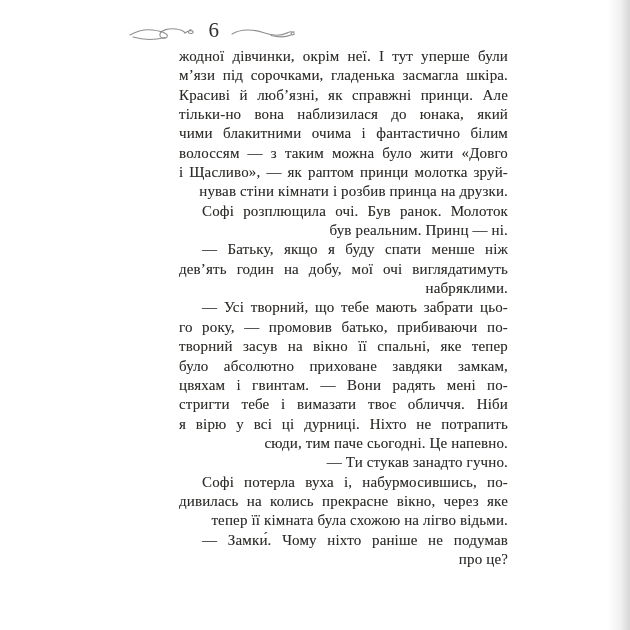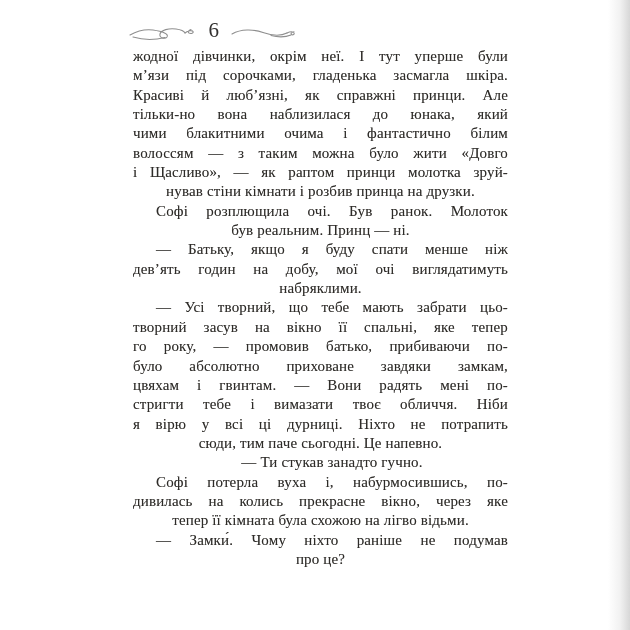--- a/index.html
+++ b/index.html
@@ -33,23 +33,23 @@
   }
 
   
   .text-block {
     position: absolute; left: 133px; top: 47px; width: 375px;
     font-size: 15px; line-height: 19.35px;
     color: #2e2c29;
     letter-spacing: 0.15px;
     text-shadow: 0 0 0.5px rgba(46,44,41,0.35);
   }
-  .line { min-height: 19.35px; }
+  .line { min-height: 19.35px; margin-left: 46px; }
   .j { text-align: justify; text-align-last: justify; }
-  .e { text-align: center; }
+  .e { text-align: right; }
   .i { padding-left: 23px; }
 </style>
 </head>
 <body>
 
 <div class="page">
 
   <div class="header">
     <span class="flourish flourish-left">
       <svg width="68" height="18" viewBox="0 0 68 18" fill="none" stroke="#8e8e8e" stroke-width="1.1" stroke-linecap="round">
@@ -76,22 +76,22 @@
     <div class="line j">чими блакитними очима і фантастично білим</div>
     <div class="line j">волоссям — з таким можна було жити «Довго</div>
     <div class="line j">і Щасливо», — як раптом принци молотка зруй-</div>
     <div class="line e">нував стіни кімнати і розбив принца на друзки.</div>
     <div class="line j i">Софі розплющила очі. Був ранок. Молоток</div>
     <div class="line e">був реальним. Принц — ні.</div>
     <div class="line j i">— Батьку, якщо я буду спати менше ніж</div>
     <div class="line j">дев’ять годин на добу, мої очі виглядатимуть</div>
     <div class="line e">набряклими.</div>
     <div class="line j i">— Усі творний, що тебе мають забрати цьо-</div>
+    <div class="line j">го року, — промовив батько, прибиваючи по-</div>
     <div class="line j">творний засув на вікно її спальні, яке тепер</div>
-    <div class="line j">го року, — промовив батько, прибиваючи по-</div>
     <div class="line j">було абсолютно приховане завдяки замкам,</div>
     <div class="line j">цвяхам і гвинтам. — Вони радять мені по-</div>
     <div class="line j">стригти тебе і вимазати твоє обличчя. Ніби</div>
     <div class="line j">я вірю у всі ці дурниці. Ніхто не потрапить</div>
     <div class="line e">сюди, тим паче сьогодні. Це напевно.</div>
     <div class="line e i">— Ти стукав занадто гучно.</div>
     <div class="line j i">Софі потерла вуха і, набурмосившись, по-</div>
     <div class="line j">дивилась на колись прекрасне вікно, через яке</div>
     <div class="line e">тепер її кімната була схожою на лігво відьми.</div>
     <div class="line j i">— Замки́. Чому ніхто раніше не подумав</div>

